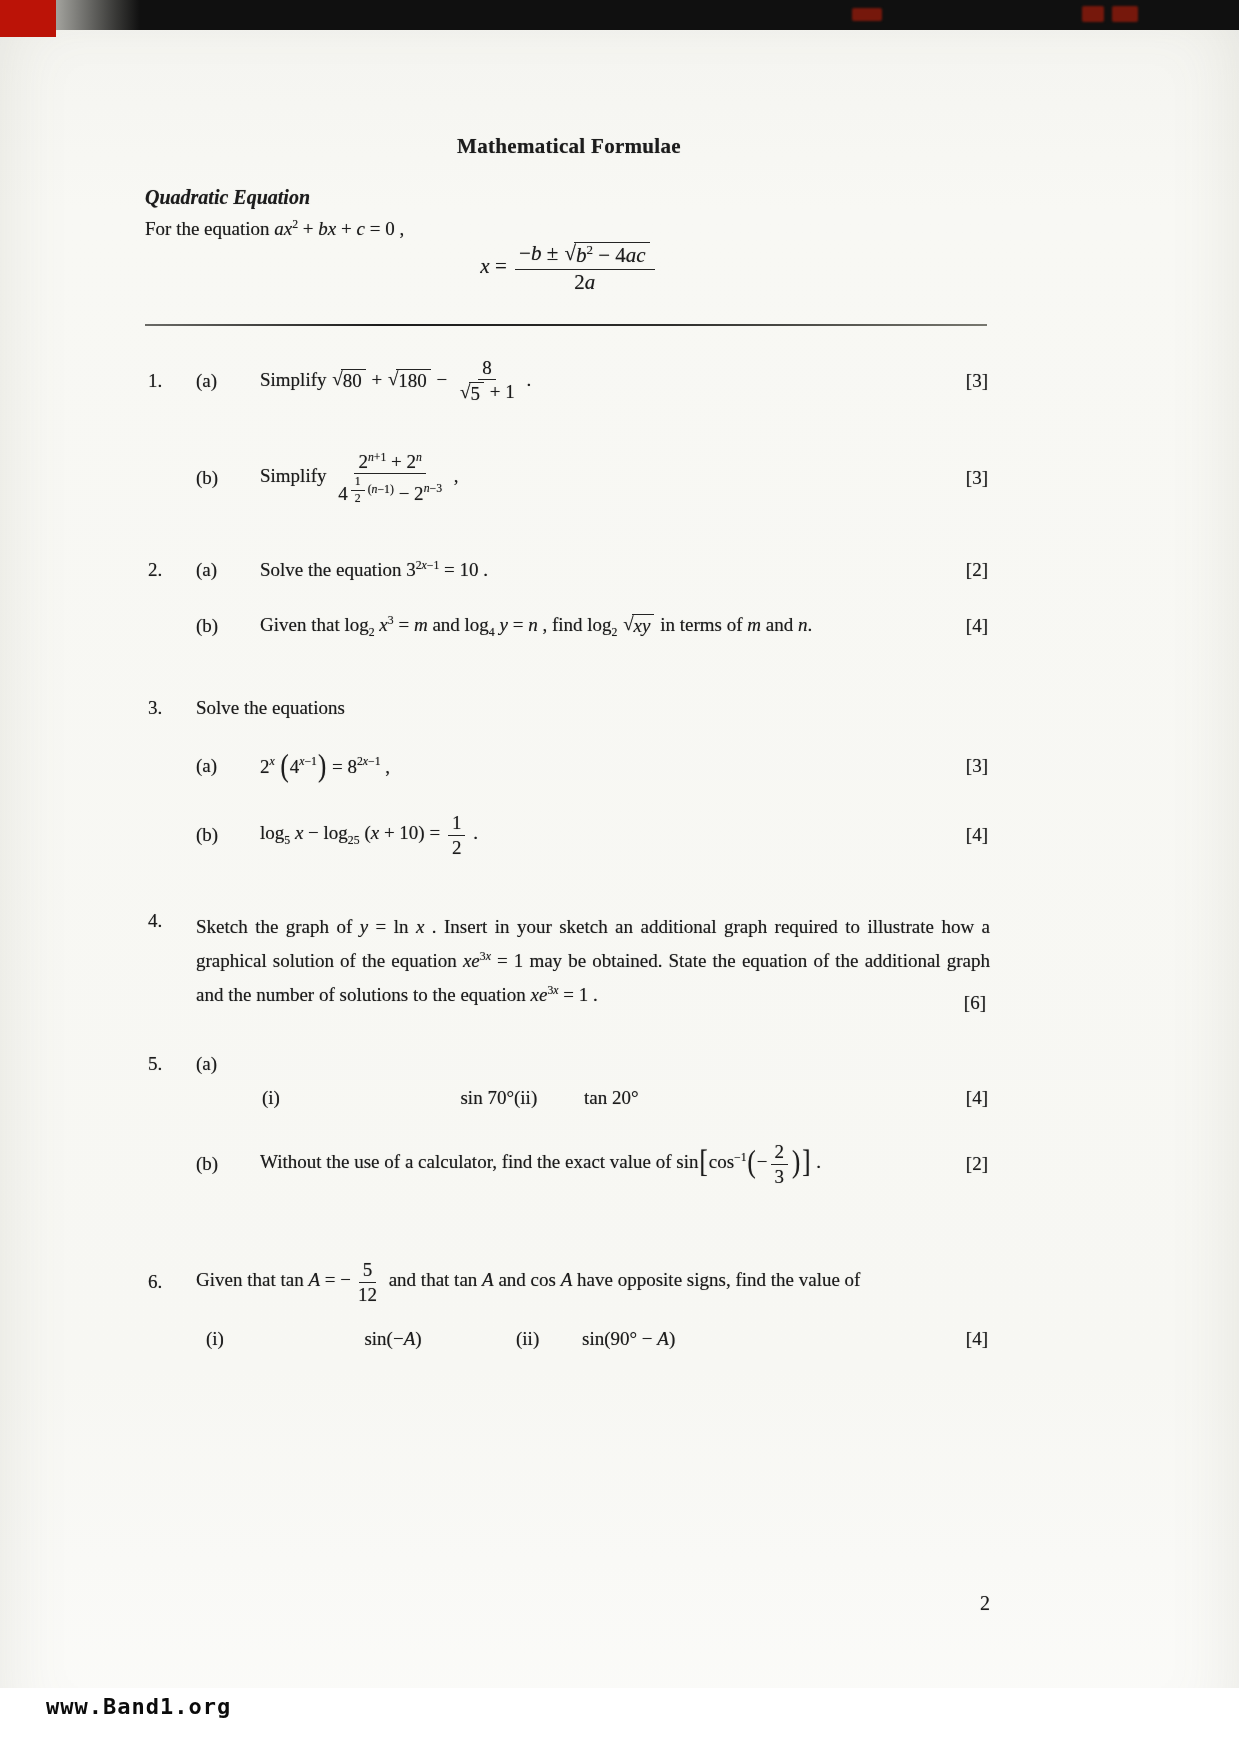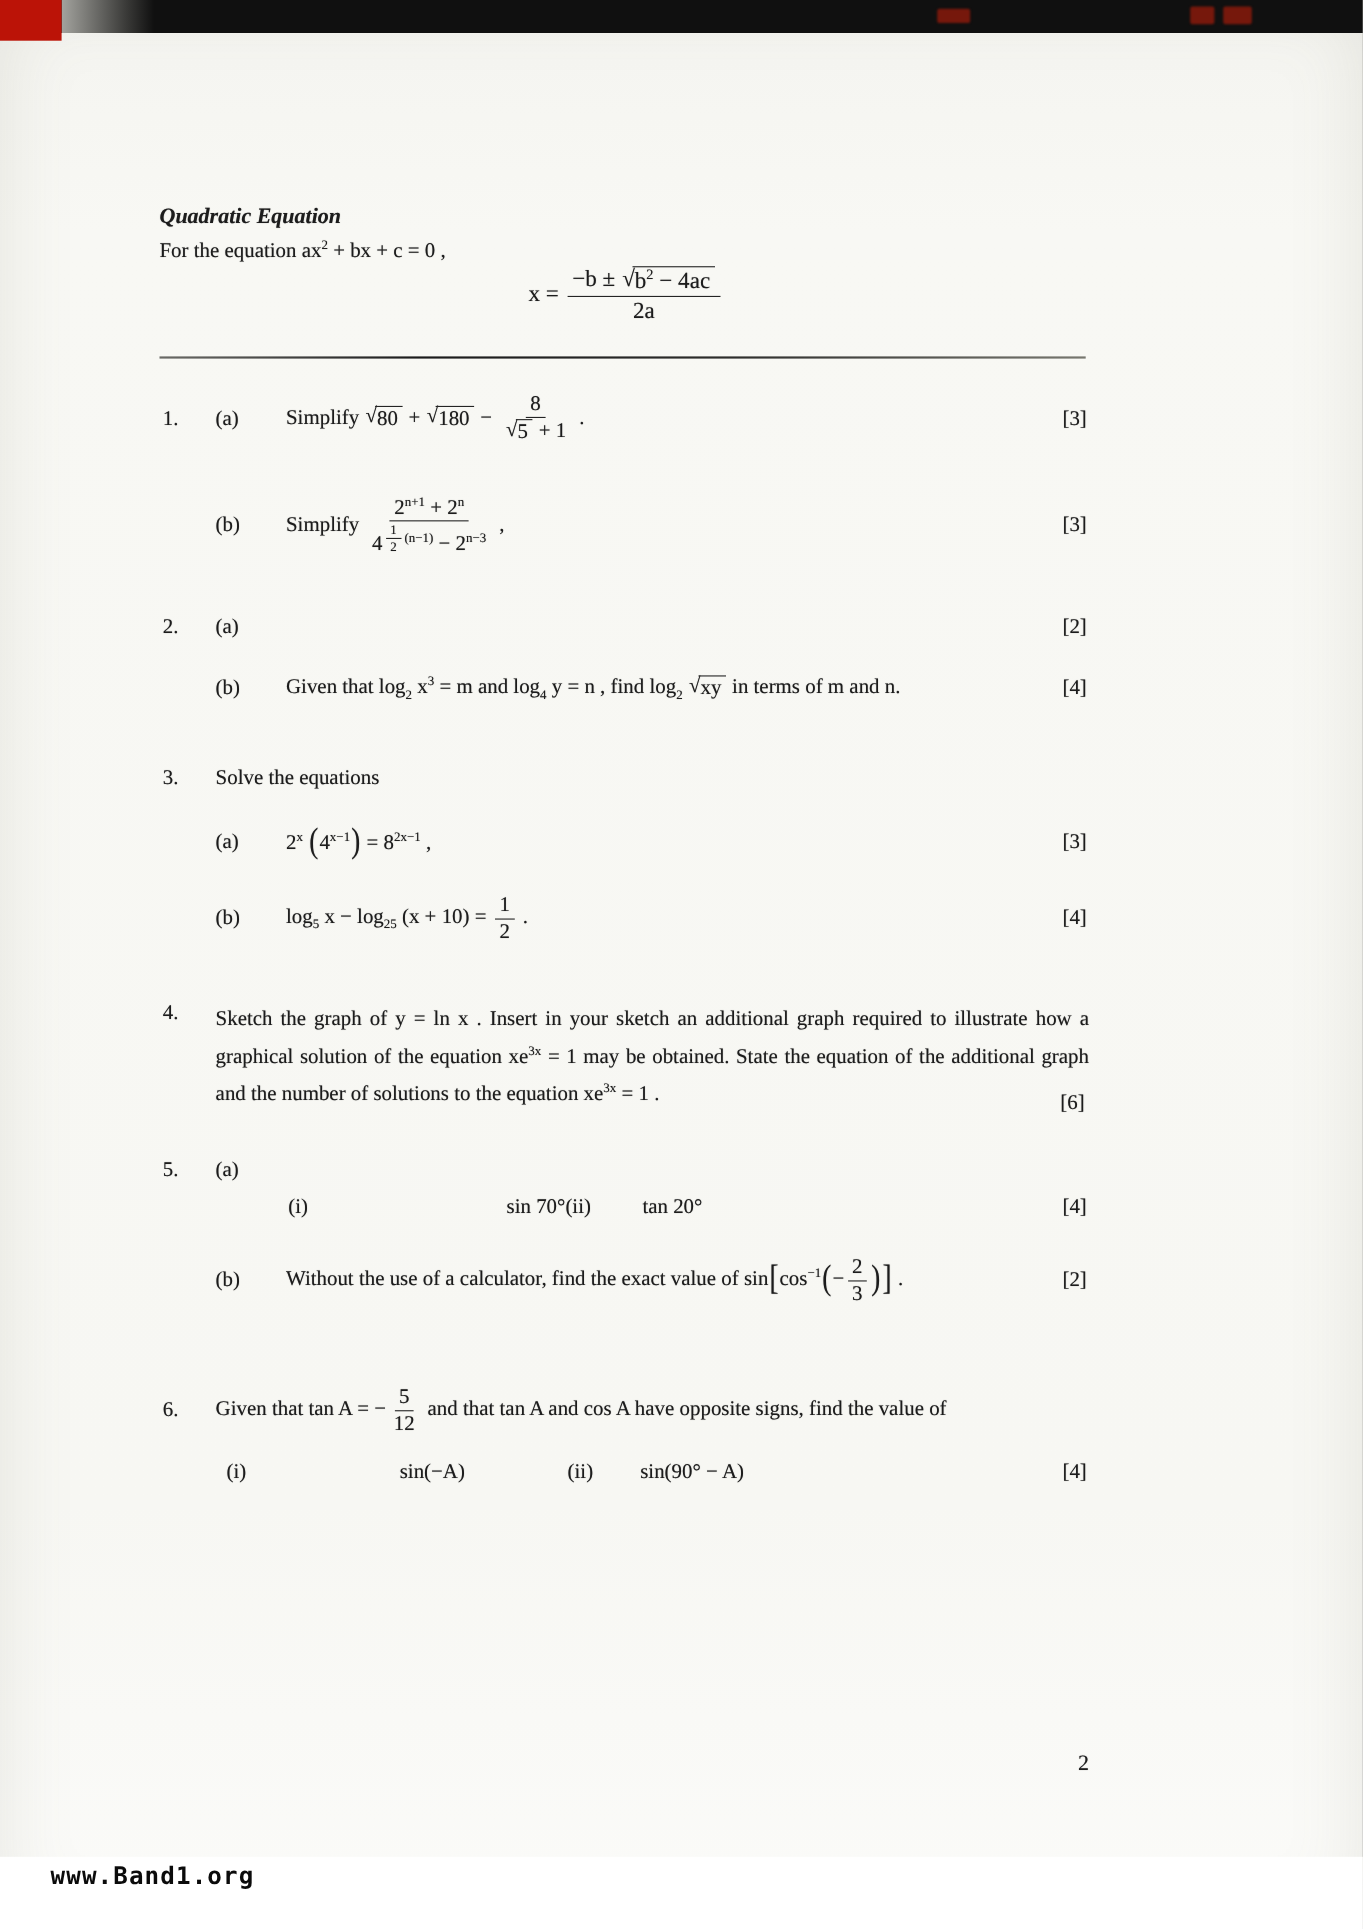--- a/index.html
+++ b/index.html
@@ -46,21 +46,21 @@
   
   .frac{display:inline-flex;flex-direction:column;align-items:center;vertical-align:middle;
     margin:0 3px;line-height:1.12;text-align:center;}
   .fnum{display:block;padding:0 4px 1px;border-bottom:1.6px solid #242424;}
   .fden{display:block;padding:1px 4px 0;}
   .sqrt{display:inline-flex;align-items:flex-start;vertical-align:middle;margin:0 1px;}
   .rad{line-height:1.05;margin-right:-2px;}
   .radx{border-top:1.6px solid #242424;padding:0 4px 0 2px;line-height:1.2;}
   sup{font-size:.62em;line-height:0;}
   sub{font-size:.62em;line-height:0;}
-  .it{}
+  .it{font-style:italic;}
   .bigbr{display:inline-block;font-size:1.3em;line-height:1;transform:scaleY(1.3);
     vertical-align:-.06em;margin:0 1px;}
   
   .bottom-strip{position:absolute;left:0;bottom:0;width:1239px;height:66px;background:#ffffff;}
   .pagenum{position:absolute;top:1592px;left:148px;width:842px;text-align:right;font-size:20px;}
   .watermark{position:absolute;top:1694px;left:46px;font-family:"DejaVu Sans Mono",monospace;
     font-size:22px;font-weight:bold;letter-spacing:1px;color:#0b0b0b;}
 </style>
 </head>
 <body>
@@ -68,20 +68,21 @@
 <div class="page">
 
   <div class="topbar">
     <div class="topbar-fade"></div>
     <span class="red-mark m1"></span>
     <span class="red-mark m2"></span>
     <span class="red-mark m3"></span>
   </div>
   <div class="red-corner"></div>
 
+  <h1 class="title doc">Mathematical Formulae</h1>
 
   <h2 class="sec-title doc">Quadratic Equation</h2>
   <div class="intro doc">For the equation <span class="it">ax</span><sup>2</sup> + <span class="it">bx</span> + <span class="it">c</span> = 0 ,</div>
   <div class="formula doc"><span class="it">x</span> = <span class="frac">
         <span class="fnum">−<span class="it">b</span> ± <span class="sqrt">
             <span class="rad">√</span>
             <span class="radx"><span class="it">b</span><sup>2</sup> − 4<span class="it">ac</span></span>
           </span></span>
         <span class="fden">2<span class="it">a</span></span>
       </span></div>
@@ -116,20 +117,21 @@
                 <span class="fnum">1</span>
                 <span class="fden">2</span>
               </span>(<span class="it">n</span>−1)</sup> − 2<sup><span class="it">n</span>−3</sup></span>
         </span> ,</span>
     <span class="qmarks">[3]</span>
   </div>
 
   <div class="qrow doc" style="top:550px;height:40px;">
     <span class="qnum">2.</span>
     <span class="qpart">(a)</span>
+    <span class="qbody">Solve the equation 3<sup>2<span class="it">x</span>−1</sup> = 10 .</span>
     <span class="qmarks">[2]</span>
   </div>
 
   <div class="qrow doc" style="top:604px;height:44px;">
     <span class="qnum"></span>
     <span class="qpart">(b)</span>
     <span class="qbody">Given that log<sub>2</sub> <span class="it">x</span><sup>3</sup> = <span class="it">m</span> and log<sub>4</sub> <span class="it">y</span> = <span class="it">n</span> , find log<sub>2</sub> <span class="sqrt">
           <span class="rad">√</span>
           <span class="radx"><span class="it">xy</span></span>
         </span> in terms of <span class="it">m</span> and <span class="it">n</span>.</span>

